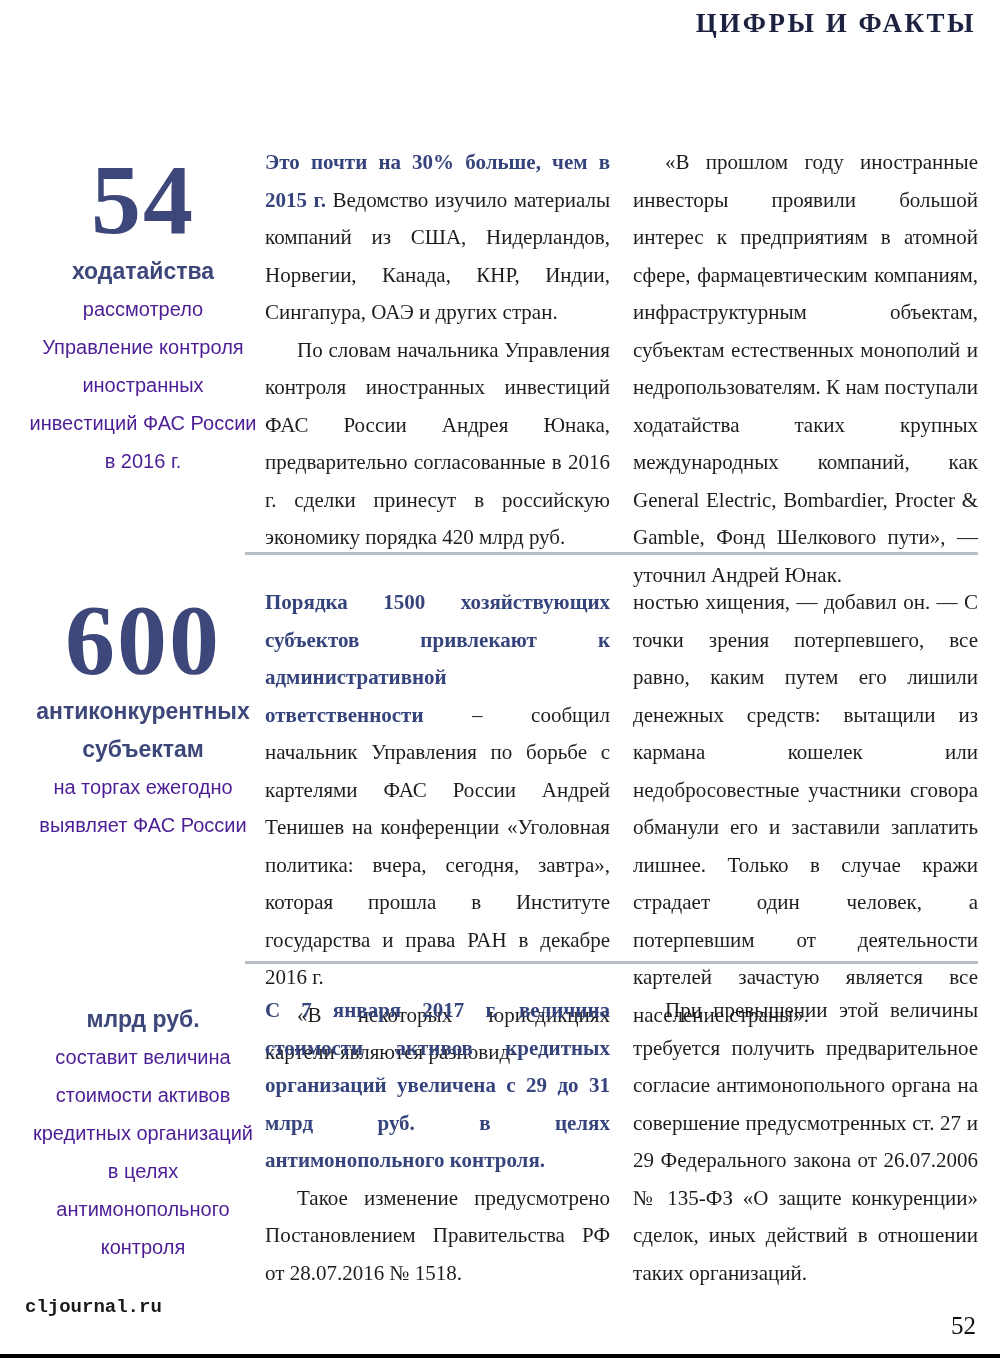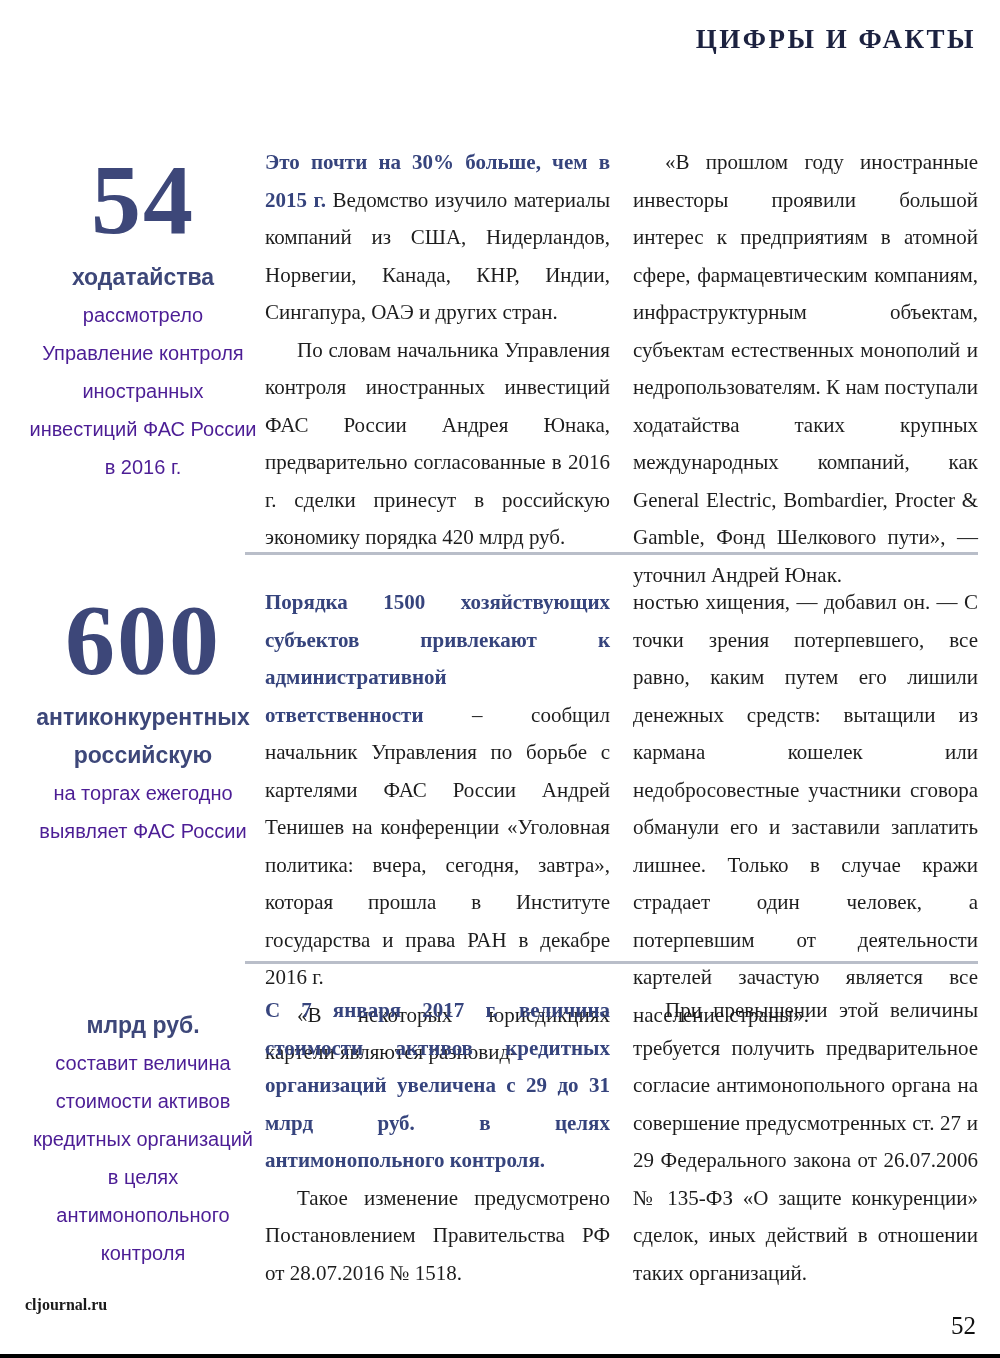--- a/index.html
+++ b/index.html
@@ -1,62 +1,62 @@
 <!DOCTYPE html>
 <html lang="ru" style="--accent: #3d4779; --lead: #36447d; --separator: #b9bec9; --body: #1d1d1d;"><head>
 <meta charset="utf-8">
 <style>
   html,body{margin:0;padding:0;}
   body{
     width:1000px;height:1358px;position:relative;background:#ffffff;
     font-family:"Liberation Serif",serif;overflow:hidden;
   }
   .page-header{
-    position:absolute;top:24px;right:24px;
+    position:absolute;top:8px;right:24px;
     font-family:"Liberation Serif",serif;font-weight:bold;
     font-size:27px;letter-spacing:2.5px;color:#1c2240;
     white-space:nowrap;
   }
   .section{position:absolute;left:0;width:1000px;}
   .sec-1{top:138px;}
   .sec-2{top:578px;}
   .sec-3{top:986px;}
   .stat-col{position:absolute;left:28px;top:12px;width:230px;text-align:center;}
   .mid-col{position:absolute;left:265px;top:6px;width:345px;}
   .right-col{position:absolute;left:633px;top:6px;width:345px;}
   .stat-number{
     font-family:"Liberation Serif",serif;font-weight:bold;
     font-size:100px;line-height:1.0;color:var(--accent,#3d4779);
     letter-spacing:2px;
   }
   .stat-label{
     font-family:"Liberation Sans",sans-serif;font-weight:bold;
     font-size:23px;line-height:38px;color:var(--accent,#3d4779);
-    margin-top:8px;
+    margin-top:2px;
   }
   .stat-desc{
     font-family:"Liberation Sans",sans-serif;
     font-size:20px;line-height:38px;color:#4c1d95;
   }
   .body-par{
     margin:0;font-size:21px;line-height:37.5px;
     color:var(--body,#1d1d1d);text-align:justify;
   }
   .body-par.indent{text-indent:32px;}
   .lead{font-weight:bold;color:var(--lead,#36447d);}
   .sep{
     position:absolute;left:245px;width:733px;height:3px;
     background:var(--separator,#b9bec9);
   }
   .sep-1{top:552px;}
   .sep-2{top:961px;}
   .footer-site{
     position:absolute;left:25px;top:1296px;
-    font-family:Liberation Serif, serif;font-weight:bold;
-    font-size:16px;color:#1a1a1a;
+    font-family:Liberation Mono, monospace;font-weight:bold;
+    font-size:19px;color:#1a1a1a;
   }
   .footer-page{
     position:absolute;right:24px;top:1312px;
     font-family:"Liberation Serif",serif;font-size:25px;color:#111;
   }
   .bottom-bar{
     position:absolute;left:0;bottom:0;width:1000px;height:4px;background:#000;
   }
 </style>
 </head>
@@ -77,21 +77,21 @@
   <div class="right-col">
     <p class="body-par indent">«В прошлом году иностранные инвесторы проявили большой интерес к предприятиям в атомной сфере, фармацевтическим компаниям, инфраструктурным объектам, субъектам естественных монополий и недропользователям. К нам поступали ходатайства таких крупных международных компаний, как General Electric, Bombardier, Procter &amp; Gamble, Фонд Шелкового пути», — уточнил Андрей Юнак.</p>
   </div>
 </div>
 
 <div class="sep sep-1"></div>
 
 <div class="section sec-2">
   <div class="stat-col">
     <div class="stat-number">600</div>
-    <div class="stat-label">антиконкурентных российскую</div>
+    <div class="stat-label">антиконкурентных субъектам</div>
     <div class="stat-desc">на торгах ежегодно выявляет ФАС России</div>
   </div>
   <div class="mid-col">
     <p class="body-par"><span class="lead">Порядка 1500 хозяйствующих субъектов привлекают к административной ответственности</span><span> – сообщил начальник Управления по борьбе с картелями ФАС России Андрей Тенишев на конференции «Уголовная политика: вчера, сегодня, завтра», которая прошла в Институте государства и права РАН в декабре 2016 г.</span></p>
     <p class="body-par indent">«В некоторых юрисдикциях картели являются разновид-</p>
   </div>
   <div class="right-col">
     <p class="body-par">ностью хищения, — добавил он. — С точки зрения потерпевшего, все равно, каким путем его лишили денежных средств: вытащили из кармана кошелек или недобросовестные участники сговора обманули его и заставили заплатить лишнее. Только в случае кражи страдает один человек, а потерпевшим от деятельности картелей зачастую является все население страны».</p>
   </div>
 </div>

